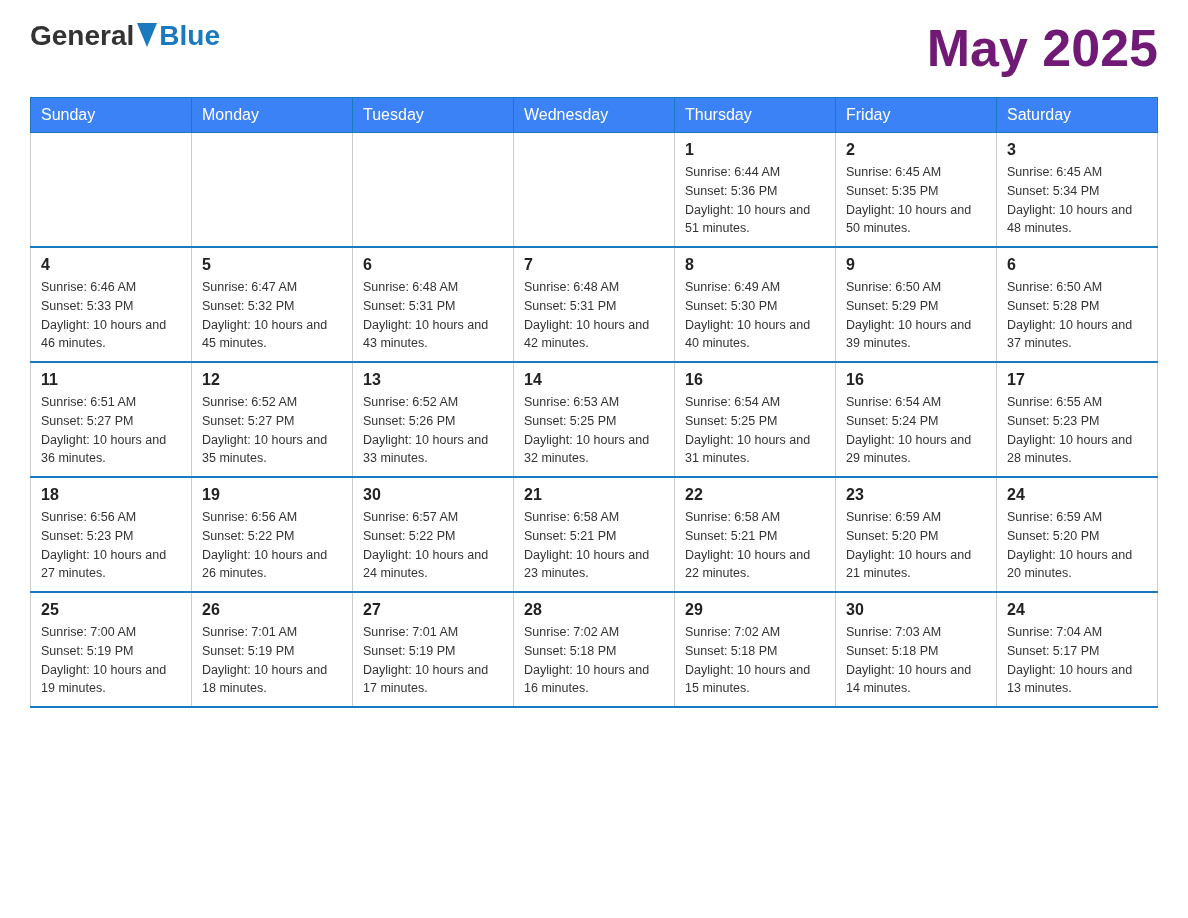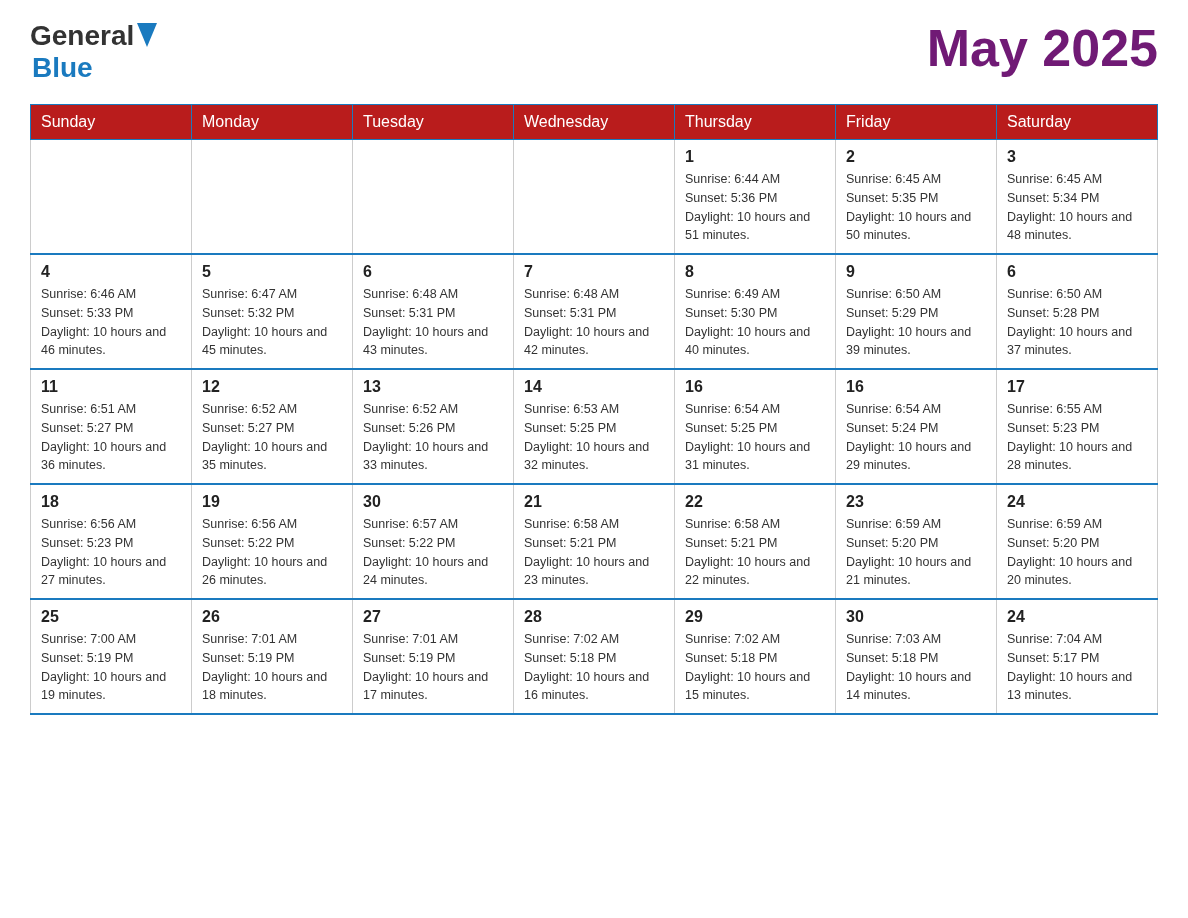--- a/index.html
+++ b/index.html
@@ -19,21 +19,21 @@
       display: flex;
       align-items: center;
     }
     .logo-text-general {
       font-size: 28px;
       font-weight: bold;
       color: #333;
     }
     .logo-wrapper {
       display: flex;
-      flex-direction: column;
+      flex-direction: row;
     }
     .logo-line1 {
       display: flex;
       align-items: center;
     }
     .logo-line2 {
       font-size: 28px;
       font-weight: bold;
       color: #1a7abf;
       padding-left: 2px;
@@ -50,21 +50,21 @@
     .location {
       font-size: 20px;
       color: #555;
       margin-top: 4px;
     }
     table {
       width: 100%;
       border-collapse: collapse;
     }
     thead tr {
-      background-color: #b91c1c;
+      background-color: #3b82f6;
     }
     thead th {
       color: #fff;
       font-size: 16px;
       font-weight: normal;
       padding: 8px 10px;
       text-align: left;
       border: 1px solid #1a7abf;
     }
     tbody tr {

